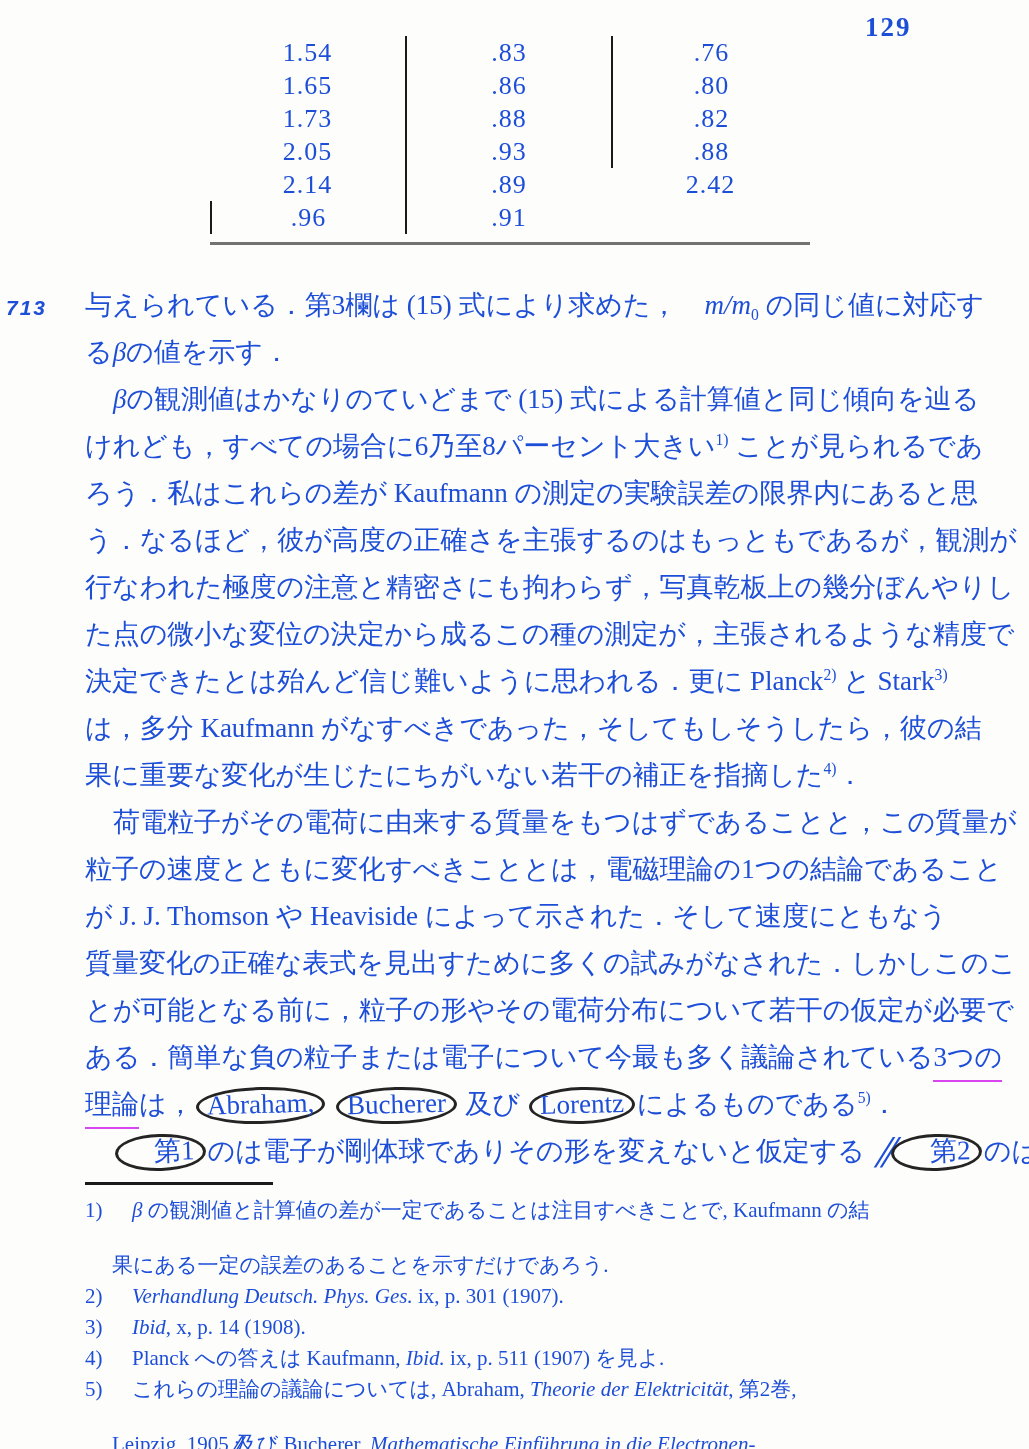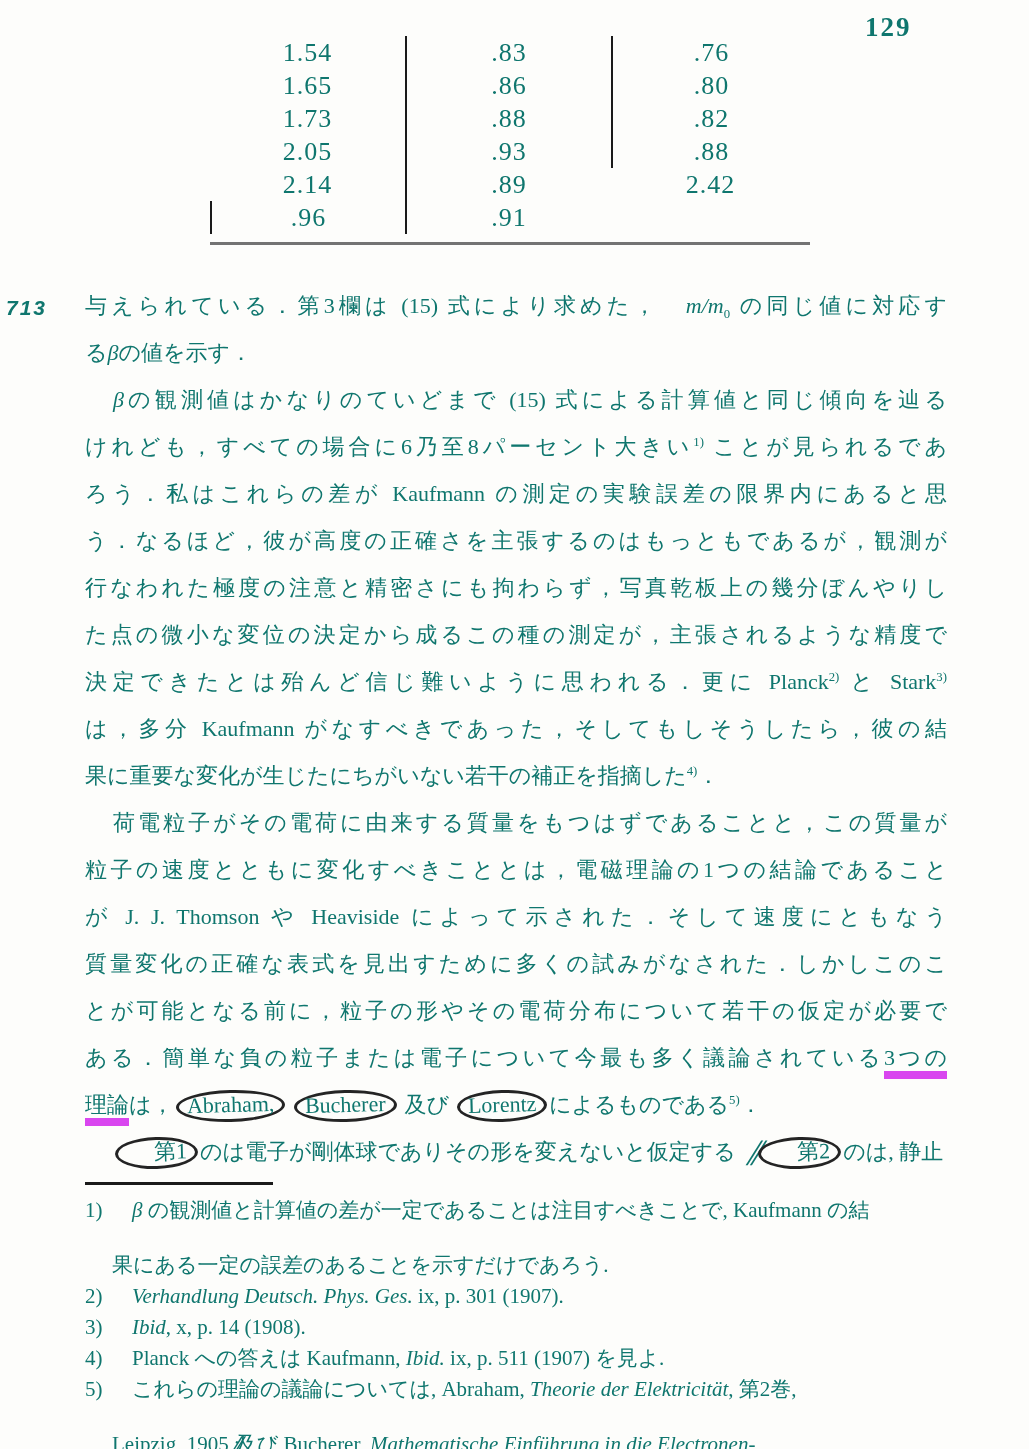--- a/index.html
+++ b/index.html
@@ -1,21 +1,21 @@
 <!DOCTYPE html>
 <html><head>
 <meta charset="utf-8">
 <style>
   html,body{margin:0;padding:0;background:#e8e8e8;}
   .page{
     position:relative;
     width:1029px;height:1449px;
     background:#fdfdfb;
     font-family:"Liberation Serif","DejaVu Serif",serif;
-    color:#0f766e;
+    color:#1d4ed8;
     overflow:hidden;
     margin:0 auto;
   }
   
   .page-number{
     position:absolute;top:12px;left:865px;
     font-size:27px;font-weight:bold;letter-spacing:2px;
   }
   
   .margin-note{
@@ -31,39 +31,39 @@
     padding-bottom:8px;
   }
   .data-table .cell{
     height:33px;line-height:33px;text-align:center;
     font-size:26px;letter-spacing:1px;
   }
   .data-table .c1,.data-table .c2{border-left:2px solid #1a1a1a;}
   
   .body-text{position:absolute;left:85px;top:282px;width:862px;}
   .tline{
-    height:47px;line-height:47px;font-size:22px;
+    height:47px;line-height:47px;font-size:27px;
     text-align:justify;text-align-last:justify;
     white-space:nowrap;
   }
   .tline.end{text-align-last:left;}
   .tline.indent{text-indent:28px;}
   .lat-it{font-style:italic;}
   .sup{font-size:58%;vertical-align:super;line-height:0;}
   .sub{font-size:58%;vertical-align:sub;line-height:0;}
   
   .circled{
     display:inline-block;
     border:3px solid #242424;border-radius:50%;
     padding:0 8px 3px 8px;margin:0 2px;
     line-height:1.05;vertical-align:baseline;
     transform:rotate(-1.5deg);
   }
   .hand-ul{
-    border-bottom:8px solid #d946ef;padding-bottom:1px;
+    border-bottom:2px solid #d946ef;padding-bottom:8px;
   }
   .hand-slash{
     display:inline-block;font-weight:bold;font-style:italic;
     font-size:135%;letter-spacing:-4px;
     transform:skewX(-12deg) scaleY(1.25);
     margin:0 -2px 0 -14px;vertical-align:-4px;
   }
   
   .footnotes{position:absolute;left:85px;top:1182px;width:875px;}
   .fn-rule{width:188px;border-top:3px solid #1a1a1a;margin-bottom:10px;}

